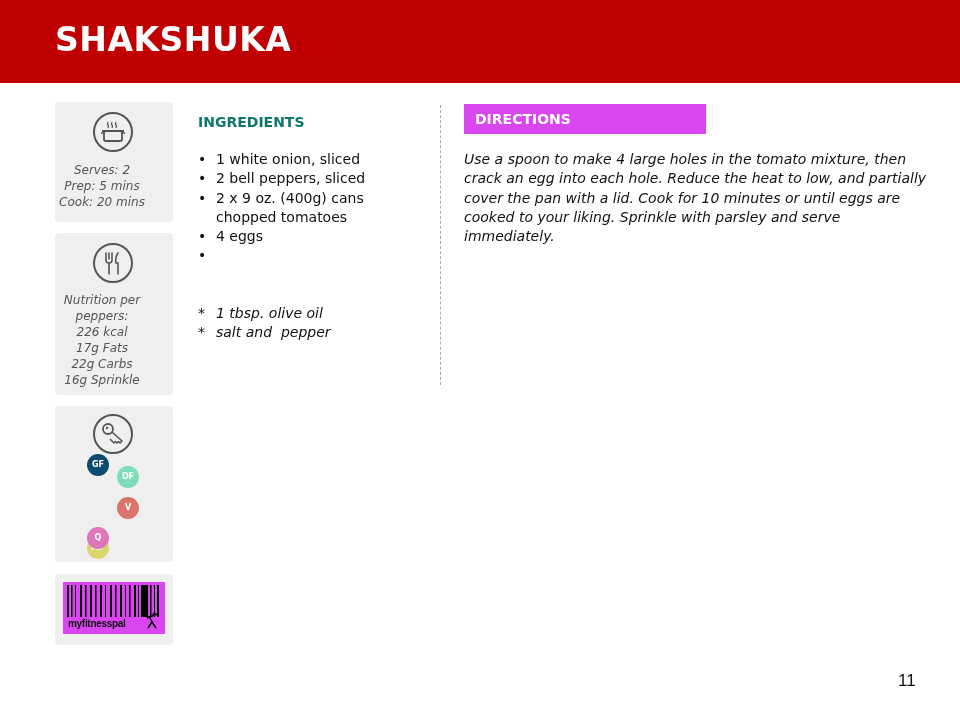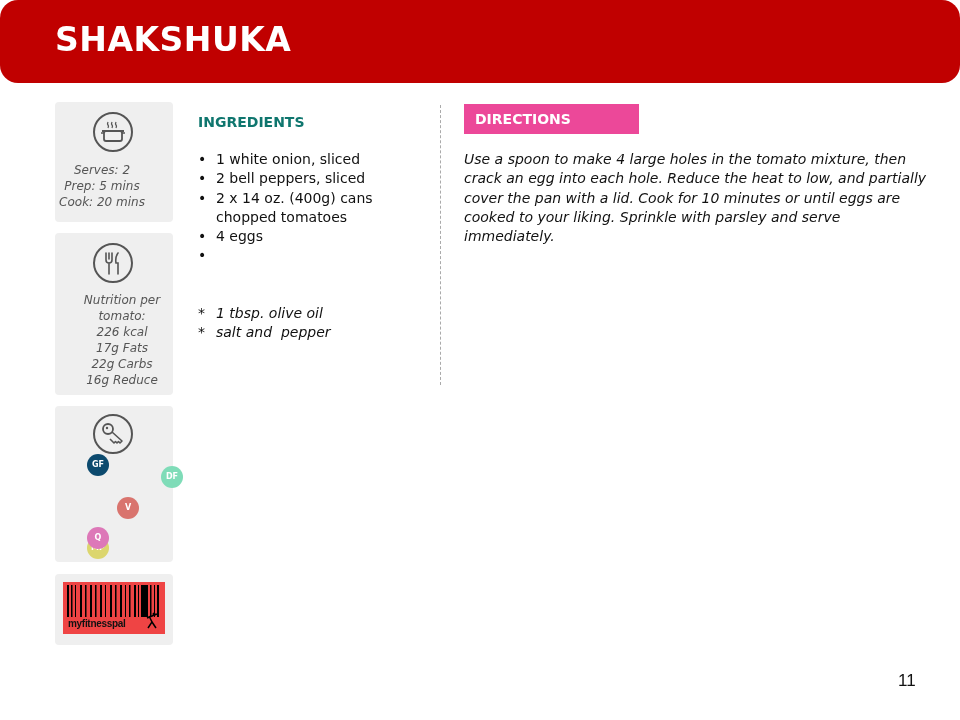--- a/index.html
+++ b/index.html
@@ -5,21 +5,20 @@
   html, body { margin: 0; padding: 0; }
   body {
     width: 960px; height: 720px; position: relative; overflow: hidden;
     background: #ffffff;
     font-family: "DejaVu Sans", sans-serif;
     color: #111;
   }
   .header {
     position: absolute; left: 0; top: 0; width: 960px; height: 83px;
     background: #c00000;
-    border-radius: 18px;
   }
   .header .title {
     position: absolute; left: 55px; top: 20px;
     color: #ffffff; font-weight: bold; font-size: 33px; letter-spacing: 0.5px;
     font-family: "DejaVu Sans", sans-serif;
   }
   .card {
     position: absolute; left: 55px; width: 118px;
     background: #efefef; border-radius: 4px;
   }
@@ -34,28 +33,28 @@
   .icon-circle svg { position: absolute; left: 0; top: 0; }
   .card-text {
     position: absolute; left: 0; width: 94px; text-align: center;
     font-style: italic; font-size: 12px; line-height: 16px; color: #555;
   }
   .badge {
     position: absolute; width: 22px; height: 22px; border-radius: 50%;
     color: #fff; font-size: 8px; font-weight: bold; text-align: center; line-height: 22px;
   }
   .barcode {
-    position: absolute; left: 8px; top: 8px; width: 102px; height: 52px; background: #ef4444;
+    position: absolute; left: 8px; top: 8px; width: 102px; height: 52px; background: #d946ef;
   }
   .section-head {
     position: absolute; font-weight: bold; font-size: 14px;
   }
   .ing-head { left: 198px; top: 114px; color: #0f766e; }
   .dir-head {
-    left: 464px; top: 104px; width: 175px; height: 30px; background: #ec4899;
+    left: 464px; top: 104px; width: 242px; height: 30px; background: #d946ef;
     color: #fff; box-sizing: border-box; padding-left: 11px; line-height: 30px;
   }
   ul.ing {
     position: absolute; left: 198px; top: 150px; margin: 0; padding: 0; list-style: none;
     font-size: 14px; line-height: 19.3px; width: 220px;
   }
   ul.ing li { position: relative; padding-left: 18px; }
   ul.ing li .bullet { position: absolute; left: 0; top: 0; }
   ul.extras {
     position: absolute; left: 198px; top: 304px; margin: 0; padding: 0; list-style: none;
@@ -101,40 +100,40 @@
   </div>
 </div>
 
 <div class="card c2">
   <div class="icon-circle" style="top:10px;">
     <svg width="36" height="36" viewBox="0 0 36 36">
       <path d="M11 8 v7 q0 3 3 3 q3 0 3 -3 v-7 M14 8 v6 M14 18 v11" stroke="#555" stroke-width="1.6" fill="none" stroke-linecap="round"></path>
       <path d="M23 8 q-3 4 -2 10 h2 v11" stroke="#555" stroke-width="1.6" fill="none" stroke-linecap="round"></path>
     </svg>
   </div>
-  <div class="card-text" style="top:59px;padding-left:20px;">
+  <div class="card-text" style="top:59px;">
     <div>Nutrition per</div>
-    <div>tomato:</div>
+    <div>peppers:</div>
     <div>226 kcal</div>
     <div>17g Fats</div>
     <div>22g Carbs</div>
-    <div>16g Reduce</div>
+    <div>16g Sprinkle</div>
   </div>
 </div>
 
 <div class="card c3">
   <div class="icon-circle" style="top:8px;">
     <svg width="36" height="36" viewBox="0 0 36 36">
       <circle cx="13" cy="13" r="5" stroke="#555" stroke-width="1.8" fill="none"></circle>
       <circle cx="12" cy="12" r="1.2" fill="#555"></circle>
       <path d="M17 16 l10 9 l-2 2 l-1.5 -1.5 l-1.5 1.5 l-1.5 -1.5 l-1.5 1.5 l-4 -4" stroke="#555" stroke-width="1.6" fill="none" stroke-linejoin="round"></path>
     </svg>
   </div>
   <div class="badge" style="left:32px; top:48px; background:#0c4a6e;">GF</div>
-  <div class="badge" style="left:62px; top:60px; background:#7fdcb8;margin-left:44px;">DF</div>
+  <div class="badge" style="left:62px; top:60px; background:#7fdcb8;">DF</div>
   <div class="badge" style="left:32px; top:91px; background:#dcd66e;margin-top:40px;">MP</div>
   <div class="badge" style="left:62px; top:91px; background:#d9746e;">V</div>
   <div class="badge" style="left:32px; top:121px; background:#dd78b8;">Q</div>
 </div>
 
 <div class="card c4">
   <div class="barcode">
     <svg width="102" height="52" viewBox="0 0 102 52">
       <g fill="#000">
         <rect x="4" y="3" width="2" height="32"></rect>
@@ -162,21 +161,21 @@
       <circle cx="91" cy="32" r="1.5" fill="#000"></circle>
     </svg>
     <div style="position:absolute; left:5px; top:36px; font-size:10px; font-weight:bold; letter-spacing:-0.3px; font-family:'Liberation Sans', sans-serif;">myfitnesspal</div>
   </div>
 </div>
 
 <div class="section-head ing-head">INGREDIENTS</div>
 <ul class="ing">
   <li><span class="bullet">•</span><span>1 white onion, sliced</span></li>
   <li><span class="bullet">•</span><span>2 bell peppers, sliced</span></li>
-  <li><span class="bullet">•</span><span>2 x 14 oz. (400g) cans chopped tomatoes</span></li>
+  <li><span class="bullet">•</span><span>2 x 9 oz. (400g) cans chopped tomatoes</span></li>
   <li><span class="bullet">•</span><span>4 eggs</span></li>
   <li><span class="bullet">•</span></li>
 </ul>
 <ul class="extras">
   <li><span class="star">*</span><span>1 tbsp. olive oil</span></li>
   <li><span class="star">*</span><span style="white-space:pre;">salt and  pepper</span></li>
 </ul>
 
 <div class="divider"></div>
 

